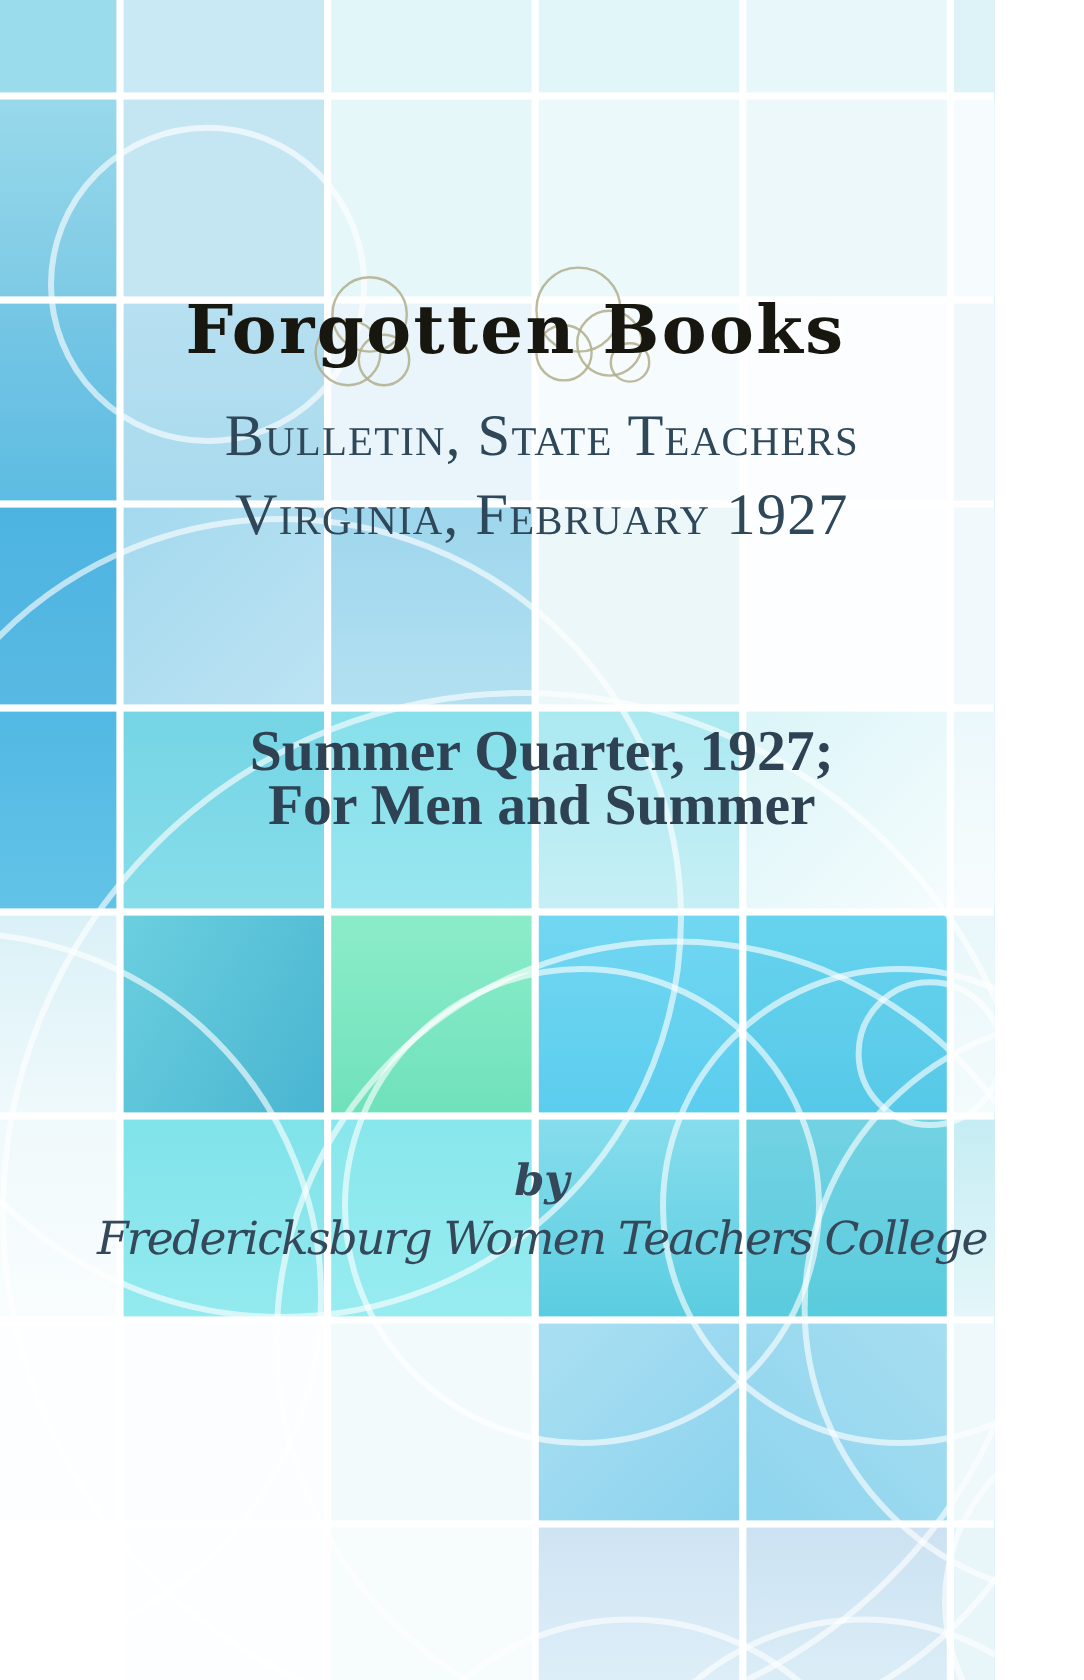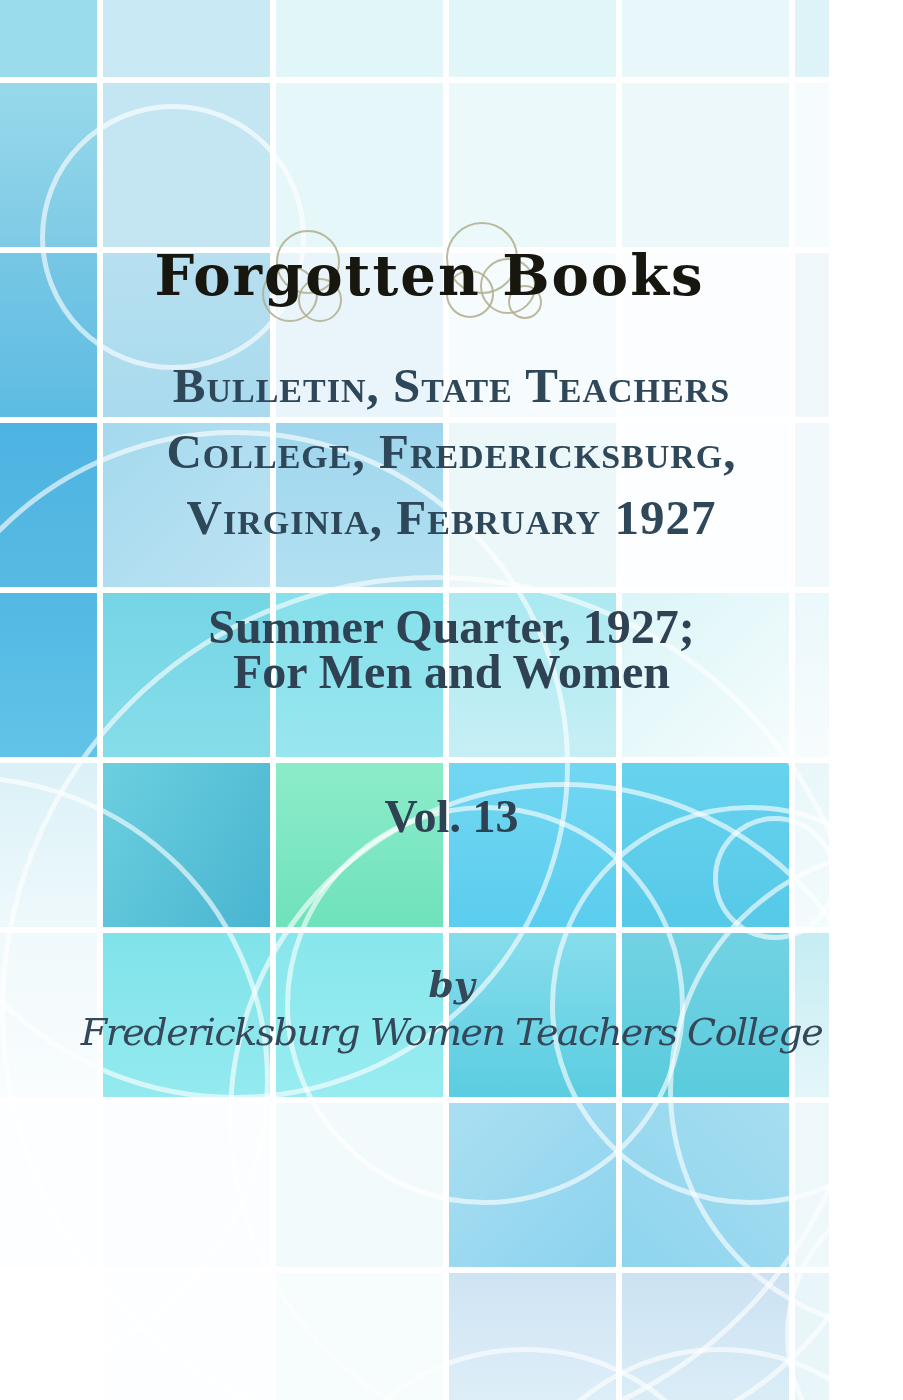--- a/index.html
+++ b/index.html
@@ -18,22 +18,22 @@
   .circle.white{border:5px solid rgba(255,255,255,0.62);}
   .circle.olive{border:2px solid rgba(176,174,140,0.85);}
   
   .textlayer{position:absolute;left:0;width:903px;text-align:center;z-index:5;}
   .logo-wrap{top:236px;transform:translateX(-22px);}
   .logo-text{
     font-family:"DejaVu Serif",serif;font-weight:700;font-size:56px;line-height:78px;
     color:#17170f;letter-spacing:2px;
   }
   .title{
-    top:353px;font-size:49px;line-height:66px;font-variant:small-caps;
-    letter-spacing:1px;color:#2e4759;font-weight:700;
+    top:330px;font-size:49px;line-height:66px;font-variant:small-caps;
+    letter-spacing:1px;color:#2e4759;font-weight:400;
   }
   .subtitle{
     top:604px;font-weight:700;font-size:48px;line-height:45px;color:#2e4254;
   }
   .volume{
     top:794px;font-weight:700;font-size:46px;line-height:46px;color:#2e4254;
   }
   .byline{top:962px;color:#35485a;}
   .by{
     font-family:"DejaVu Serif",serif;font-style:italic;font-size:36px;line-height:44px;font-weight:bold;
@@ -125,29 +125,27 @@
       <div class="circle olive" style="left: 446px; top: 270px; height: 44px; width: 44px;"></div>
       <div class="circle olive" style="left: 508px; top: 285px; height: 30px; width: 30px;"></div>
     </div>
 
   <div class="textlayer logo-wrap">
     <div class="logo-text">Forgotten Books</div>
   </div>
 
   <div class="textlayer title">
     <div>Bulletin, State Teachers</div>
-    <div>College, Fredericksburg,</div>
     <div>Virginia, February 1927</div>
   </div>
 
   <div class="textlayer subtitle">
     <div>Summer Quarter, 1927;</div>
-    <div>For Men and Women</div>
+    <div>For Men and Summer</div>
   </div>
 
-  <div class="textlayer volume">Vol. 13</div>
 
   <div class="textlayer byline">
     <div class="by">by</div>
     <div class="author">Fredericksburg Women Teachers College</div>
   </div>
 
 </div>
 
 </body></html>

